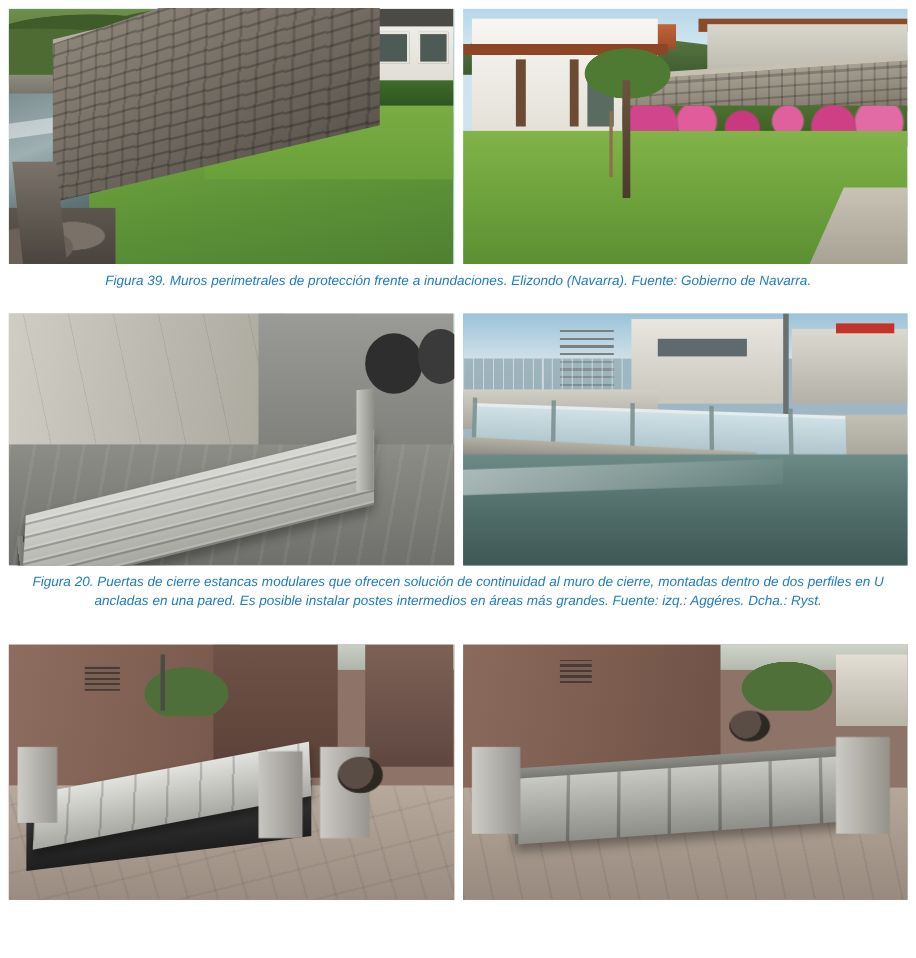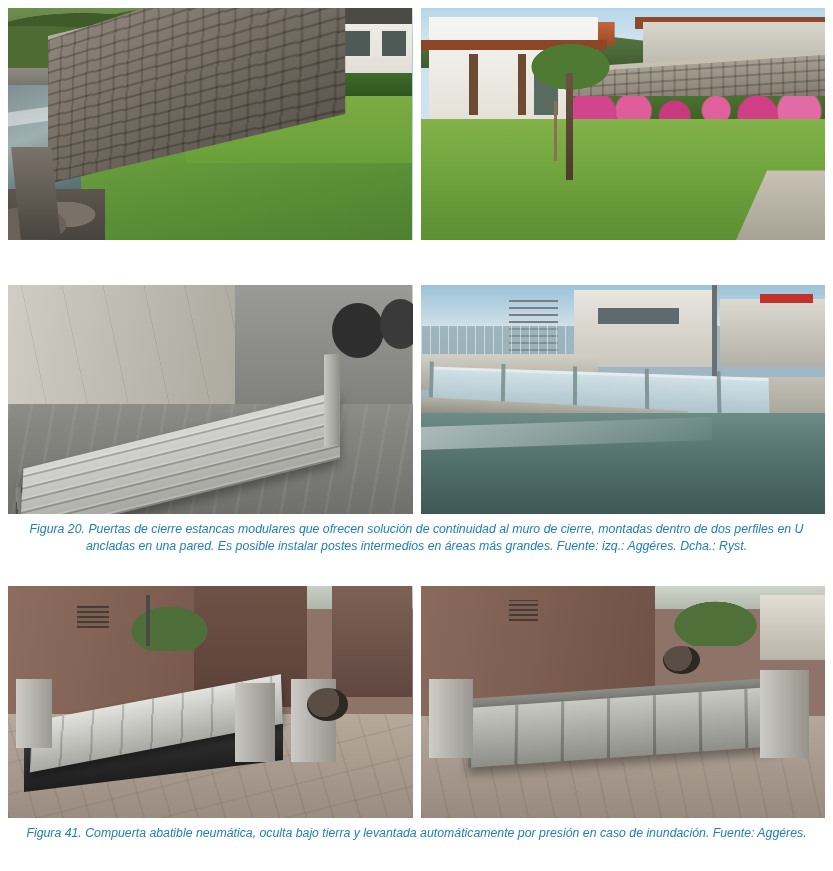--- a/index.html
+++ b/index.html
@@ -346,20 +346,23 @@
         <div class="wallcap"></div>
         <div class="stonewall"></div>
         <div class="flowers"></div>
         <div class="lawn"></div>
         <div class="path"></div>
         <div class="tree-can"></div>
         <div class="tree-trunk"></div>
         <div class="stake"></div>
       </div>
     </div>
+    <div class="caption">
+      <span>Figura 39. Muros perimetrales de protección frente a inundaciones. Elizondo (Navarra). Fuente: Gobierno de Navarra.</span>
+    </div>
   </div>
 
   <div class="fig-block" style="top:285px;">
     <div class="img-row">
       <div class="photo p3" style="height:229px;">
         <div class="sky"></div>
         <div class="wall"></div>
         <div class="wall-lines"></div>
         <div class="rwall"></div>
         <div class="road"></div>
@@ -425,19 +428,15 @@
         <div class="plaza"></div>
         <div class="plazatex"></div>
         <div class="box-top"></div>
         <div class="box"></div>
         <div class="box-ribs"></div>
         <div class="pillarA"></div>
         <div class="pillarB"></div>
         <div class="drum"></div>
       </div>
     </div>
-    <div class="caption">
-      <span>Figura 41. Compuerta abatible neumática, oculta bajo tierra y levantada automáticamente por presión</span>
-      <span>en caso de inundación. Fuente: Aggéres.</span>
-    </div>
   </div>
 
 </div>
 
 </body></html>

